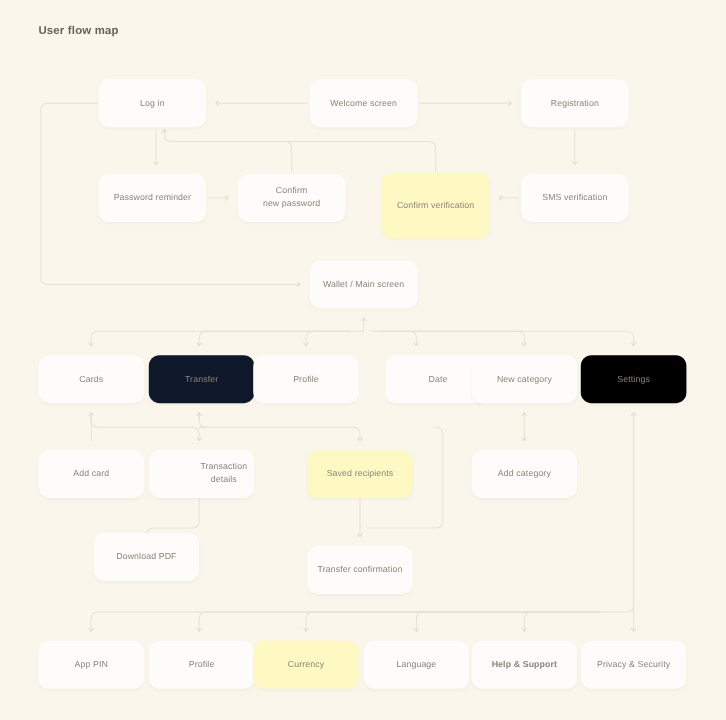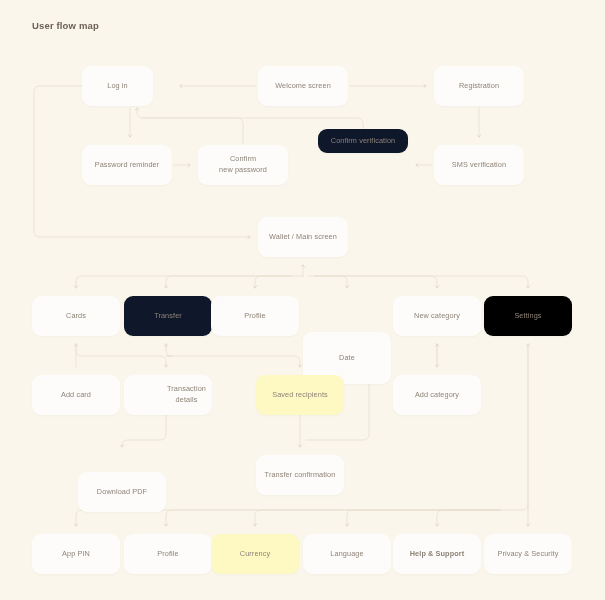--- a/index.html
+++ b/index.html
@@ -133,76 +133,76 @@
       <path d="M522,510 L82,510 Q76,510 76,516 L76,526" marker-end="url(#ar-down)"></path>
       <path d="M500,510 L172,510 Q166,510 166,516 L166,526" marker-end="url(#ar-down)"></path>
       <path d="M500,510 L261,510 Q255,510 255,516 L255,526" marker-end="url(#ar-down)"></path>
       <path d="M500,510 L353,510 Q347,510 347,516 L347,526" marker-end="url(#ar-down)"></path>
       <path d="M500,510 L443,510 Q437,510 437,516 L437,526" marker-end="url(#ar-down)"></path>
       <path d="M528,504 L528,516 L528,526" marker-end="url(#ar-down)"></path>
     </g>
   </svg>
 
   <div id="nodes-layer">
-      <div class="node" style="left: 82px; top: 66px; width: 71px; height: 40px; background: rgb(253, 252, 250);">
+      <div class="node" style="left: 82px; top: 66px; width: 90px; height: 40px; background: rgb(253, 252, 250);">
         <span class="node-label" style="color: rgb(142, 131, 120);">Log in</span>
       </div>
       <div class="node" style="left: 258px; top: 66px; width: 90px; height: 40px; background: rgb(253, 252, 250);">
         <span class="node-label" style="color: rgb(142, 131, 120);">Welcome screen</span>
       </div>
       <div class="node" style="left: 434px; top: 66px; width: 90px; height: 40px; background: rgb(253, 252, 250);">
         <span class="node-label" style="color: rgb(142, 131, 120);">Registration</span>
       </div>
       <div class="node" style="left: 82px; top: 145px; width: 90px; height: 40px; background: rgb(253, 252, 250);">
         <span class="node-label" style="color: rgb(142, 131, 120);">Password reminder</span>
       </div>
       <div class="node" style="left: 198px; top: 145px; width: 90px; height: 40px; background: rgb(253, 252, 250);">
         <span class="node-label" style="color: rgb(142, 131, 120);">Confirm
 new password</span>
       </div>
-      <div class="node" style="left: 318px; top: 129px; width: 90px; height: 24px; background: #0f172a;">
+      <div class="node" style="left: 318px; top: 144px; width: 90px; height: 55px; background: #fef9c3;">
         <span class="node-label" style="color: rgb(142, 131, 120);">Confirm verification</span>
       </div>
       <div class="node" style="left: 434px; top: 145px; width: 90px; height: 40px; background: rgb(253, 252, 250);">
         <span class="node-label" style="color: rgb(142, 131, 120);">SMS verification</span>
       </div>
       <div class="node" style="left: 258px; top: 217px; width: 90px; height: 40px; background: rgb(253, 252, 250);">
         <span class="node-label" style="color: rgb(142, 131, 120);">Wallet / Main screen</span>
       </div>
       <div class="node" style="left: 32px; top: 296px; width: 88px; height: 40px; background: rgb(253, 252, 250);">
         <span class="node-label" style="color: rgb(142, 131, 120);">Cards</span>
       </div>
       <div class="node" style="left: 124px; top: 296px; width: 88px; height: 40px; background: #0f172a;">
         <span class="node-label" style="color: rgb(142, 131, 120);">Transfer</span>
       </div>
       <div class="node" style="left: 211px; top: 296px; width: 88px; height: 40px; background: rgb(253, 252, 250);">
         <span class="node-label" style="color: rgb(142, 131, 120);">Profile</span>
       </div>
-      <div class="node" style="left: 303px; top: 296px; width: 88px; height: 52px; background: rgb(253, 252, 250); margin-top: 36px;">
+      <div class="node" style="left: 321px; top: 296px; width: 88px; height: 40px; background: rgb(253, 252, 250);">
         <span class="node-label" style="color: rgb(142, 131, 120);">Date</span>
       </div>
       <div class="node" style="left: 393px; top: 296px; width: 88px; height: 40px; background: rgb(253, 252, 250);">
         <span class="node-label" style="color: rgb(142, 131, 120);">New category</span>
       </div>
       <div class="node" style="left: 484px; top: 296px; width: 88px; height: 40px; background: #000000;">
         <span class="node-label" style="color: rgb(142, 131, 120);">Settings</span>
       </div>
       <div class="node" style="left: 32px; top: 375px; width: 88px; height: 40px; background: rgb(253, 252, 250);">
         <span class="node-label" style="color: rgb(142, 131, 120);">Add card</span>
       </div>
       <div class="node" style="left: 124px; top: 375px; width: 88px; height: 40px; background: rgb(253, 252, 250); padding-left: 37px;">
         <span class="node-label" style="color: rgb(142, 131, 120);">Transaction details</span>
       </div>
       <div class="node" style="left: 256px; top: 375px; width: 88px; height: 40px; background: #fef9c3;">
         <span class="node-label" style="color: rgb(142, 131, 120);">Saved recipients</span>
       </div>
       <div class="node" style="left: 393px; top: 375px; width: 88px; height: 40px; background: rgb(253, 252, 250);">
         <span class="node-label" style="color: rgb(142, 131, 120);">Add category</span>
       </div>
-      <div class="node" style="left: 78px; top: 472px; width: 88px; height: 40px; background: rgb(253, 252, 250);">
+      <div class="node" style="left: 78px; top: 444px; width: 88px; height: 40px; background: rgb(253, 252, 250);">
         <span class="node-label" style="color: rgb(142, 131, 120);">Download PDF</span>
       </div>
       <div class="node" style="left: 256px; top: 455px; width: 88px; height: 40px; background: rgb(253, 252, 250);">
         <span class="node-label" style="color: rgb(142, 131, 120);">Transfer confirmation</span>
       </div>
       <div class="node" style="left: 32px; top: 534px; width: 88px; height: 40px; background: rgb(253, 252, 250);">
         <span class="node-label" style="color: rgb(142, 131, 120);">App PIN</span>
       </div>
       <div class="node" style="left: 124px; top: 534px; width: 88px; height: 40px; background: rgb(253, 252, 250);">
         <span class="node-label" style="color: rgb(142, 131, 120);">Profile</span>

